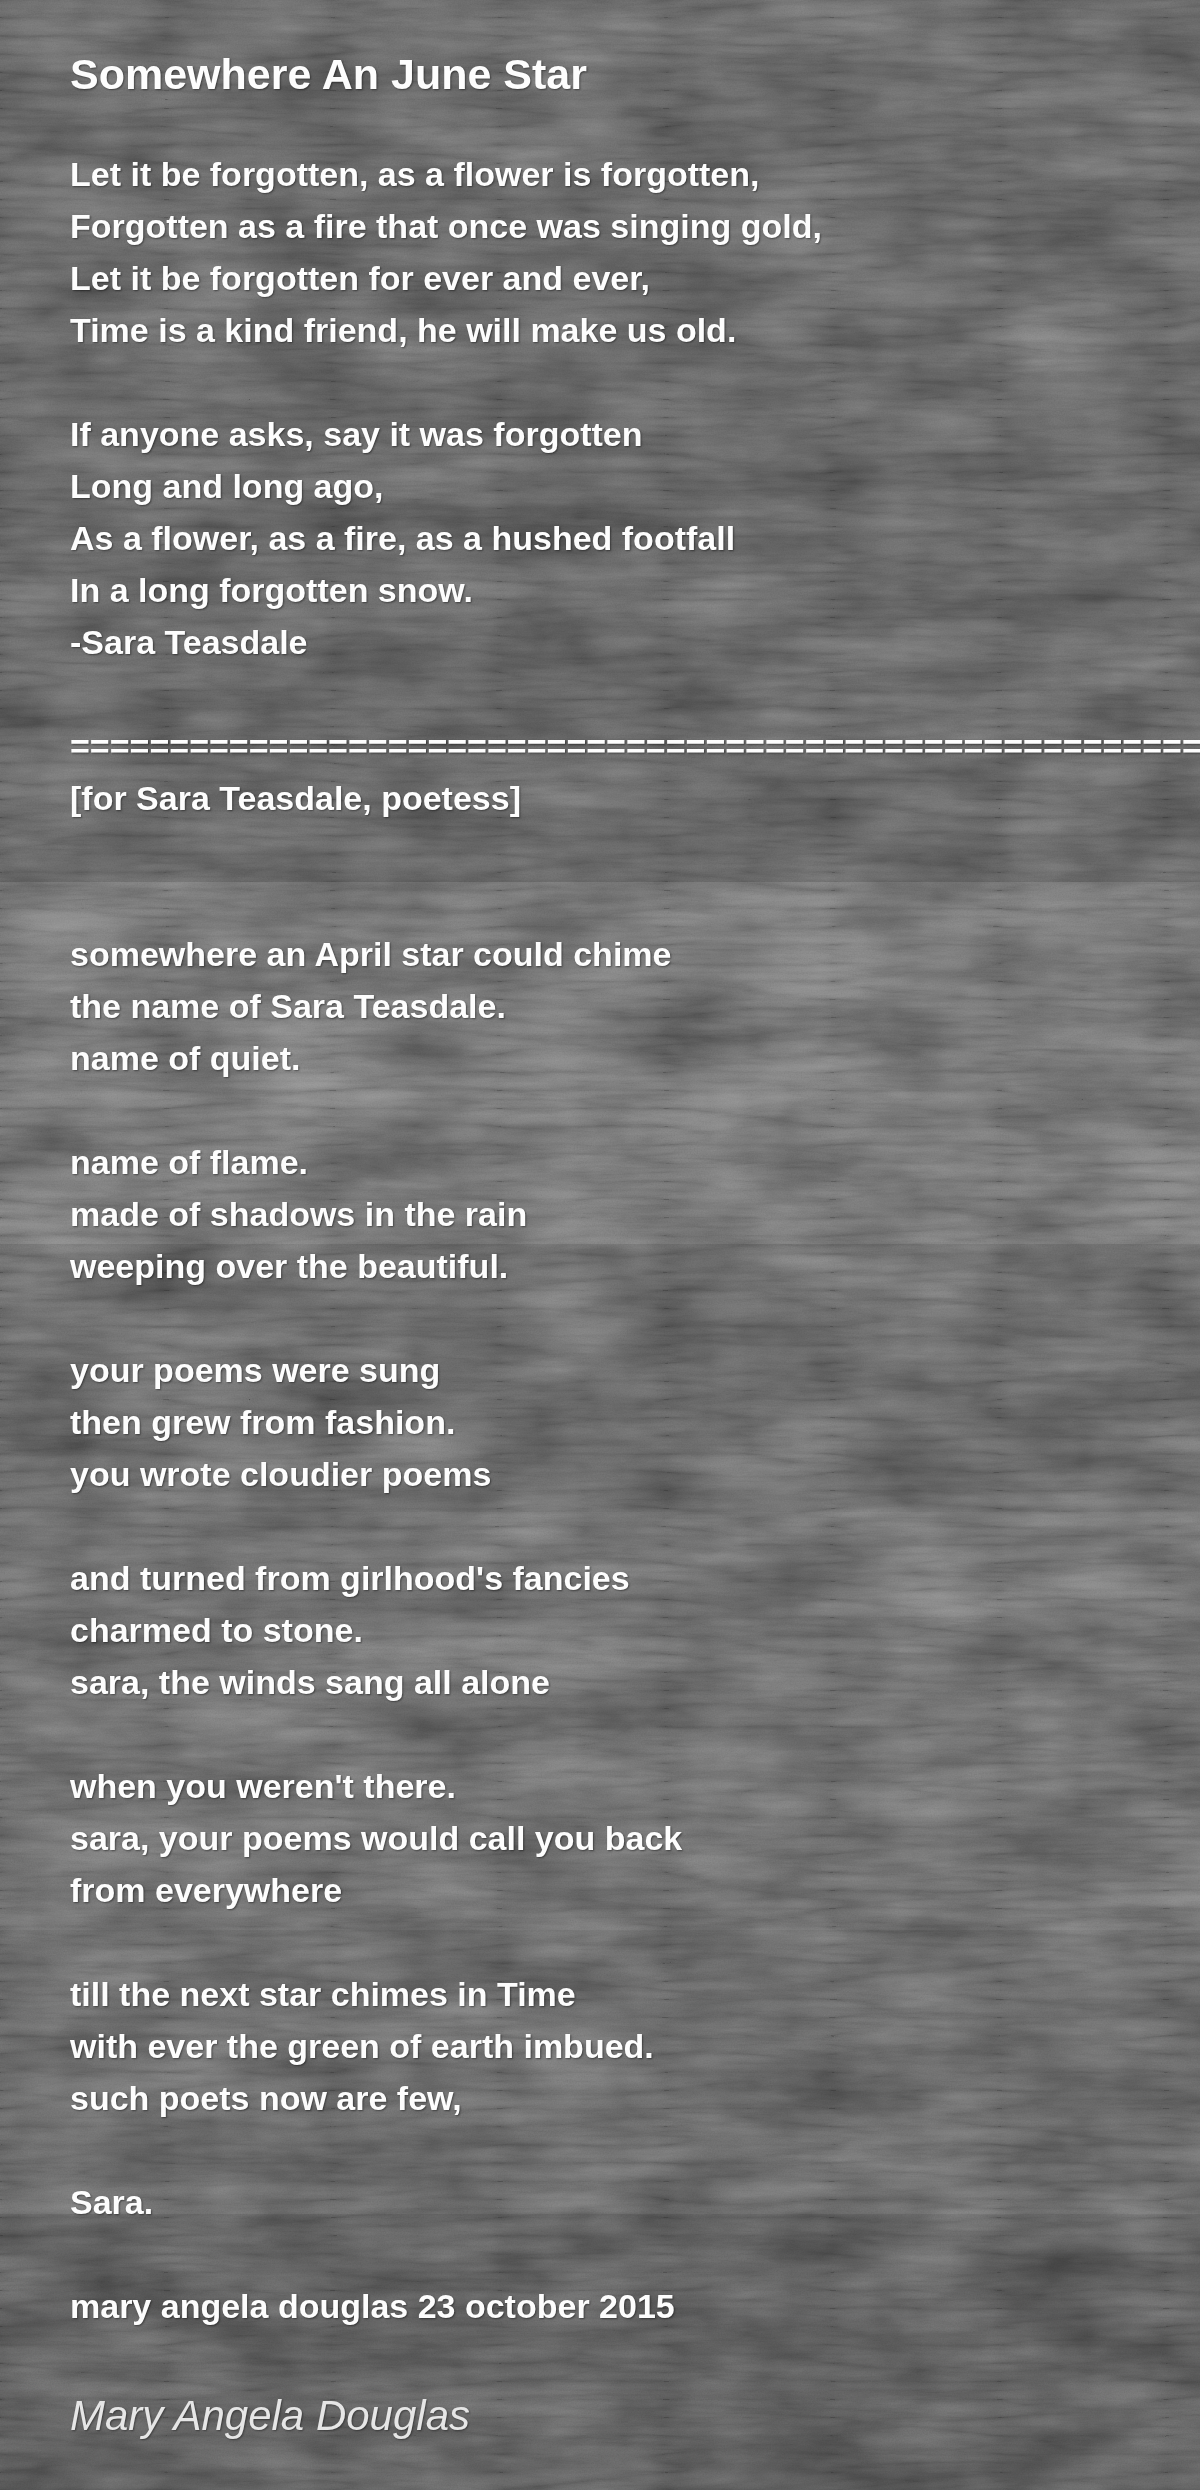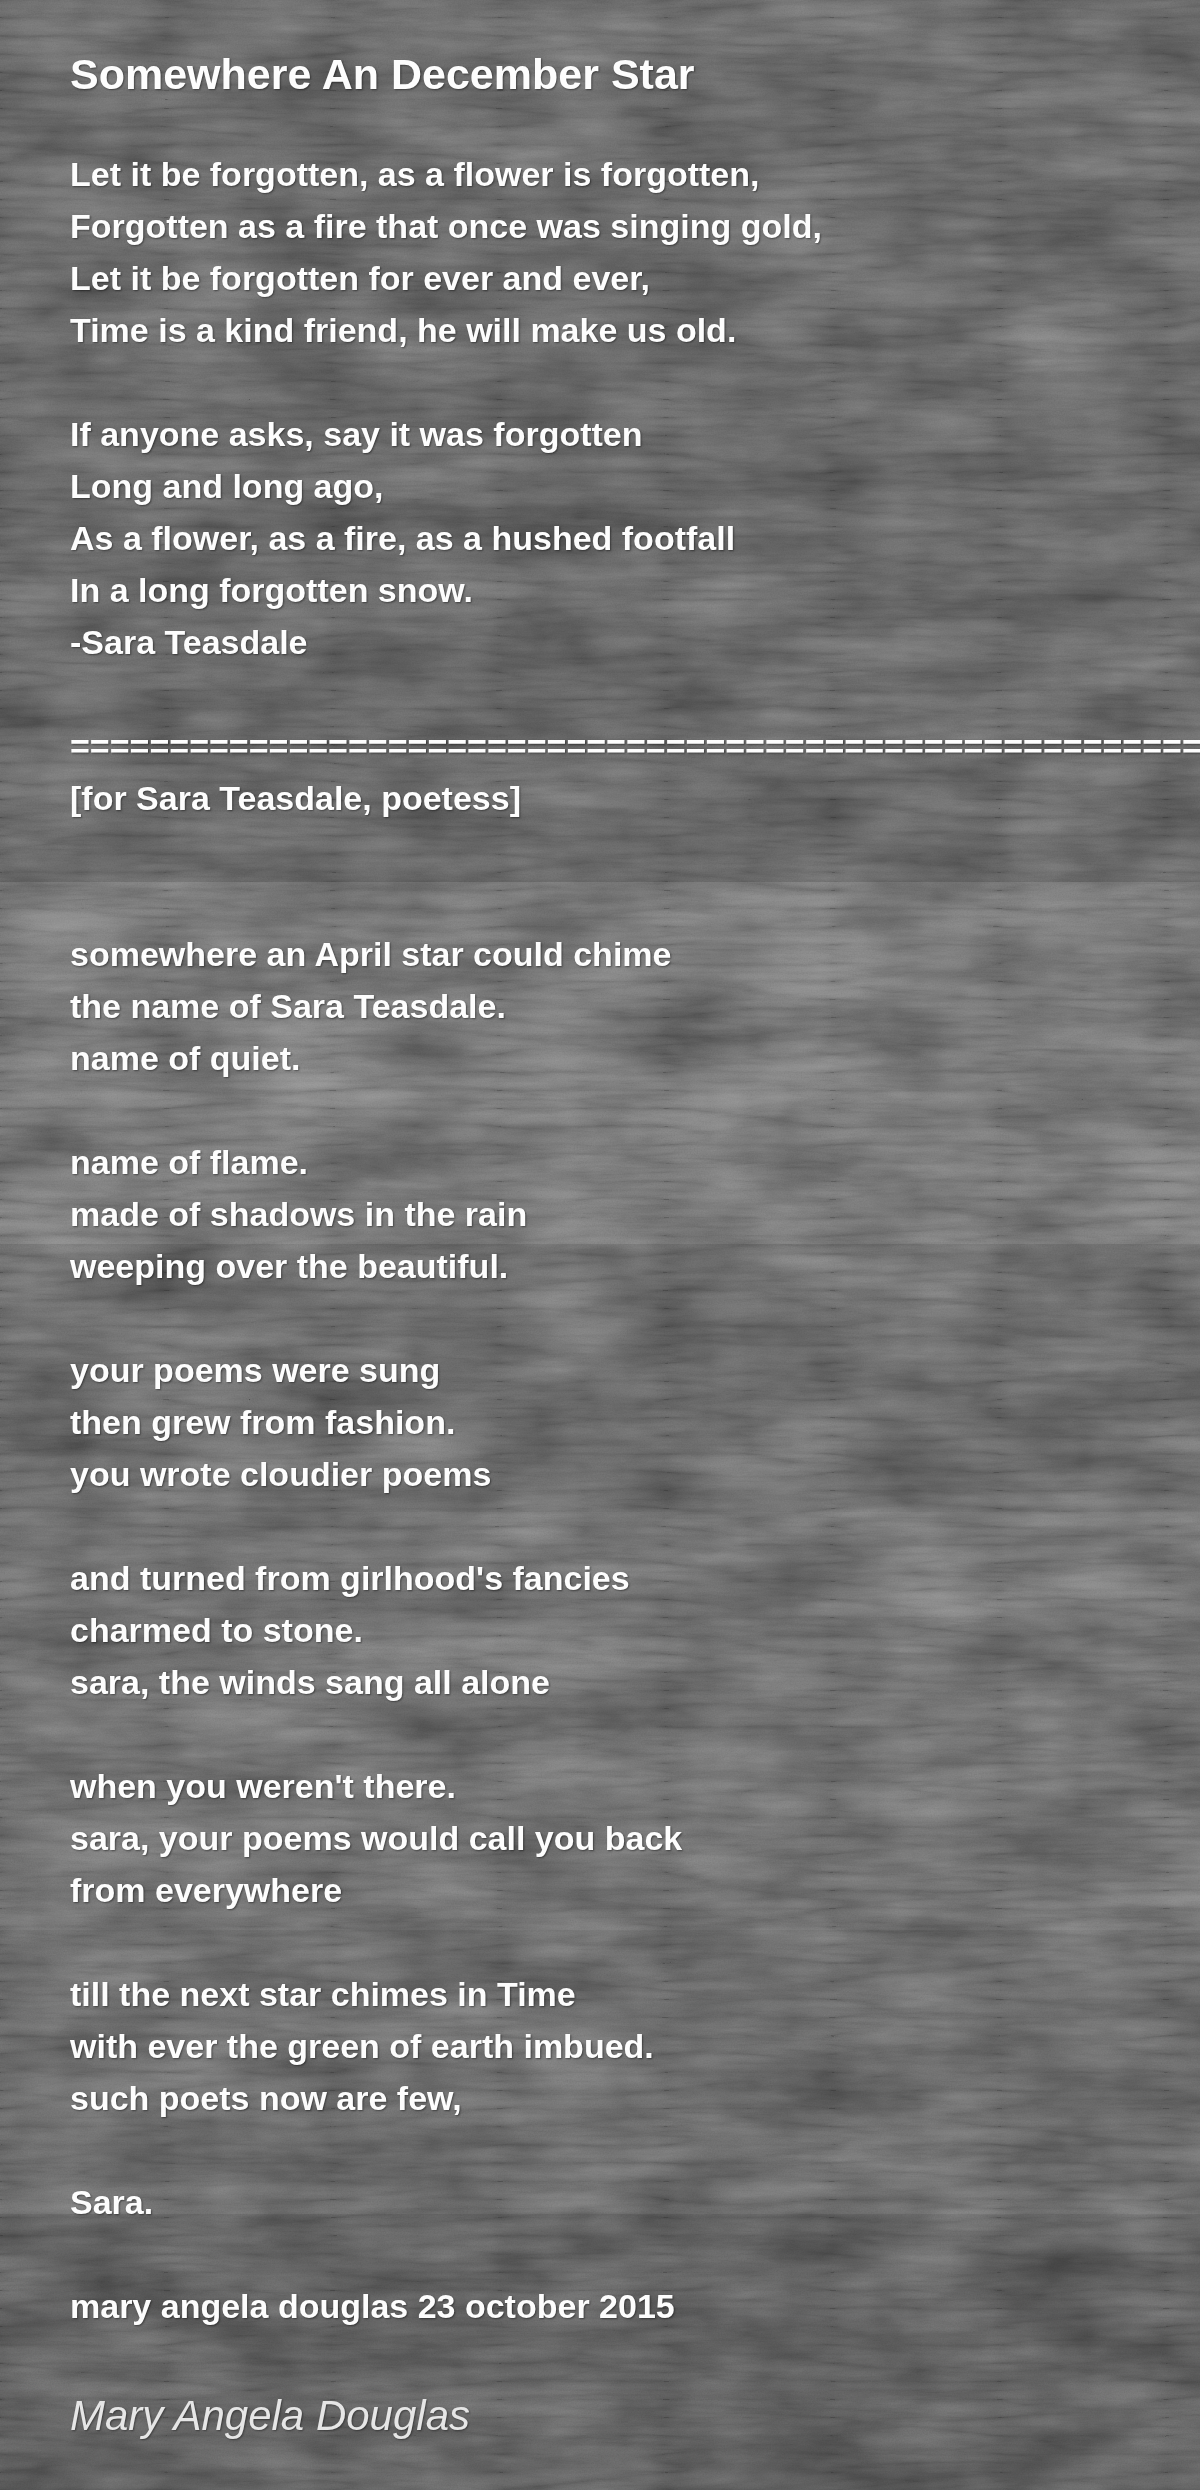--- a/index.html
+++ b/index.html
@@ -89,21 +89,21 @@
     <filter id="grain" x="0" y="0" width="100%" height="100%">
       <feTurbulence type="fractalNoise" baseFrequency="0.7" numOctaves="2" seed="9"></feTurbulence>
       <feColorMatrix type="saturate" values="0"></feColorMatrix>
       <feComponentTransfer>
           <feFuncA type="linear" slope="0" intercept="1"></feFuncA>
         </feComponentTransfer>
     </filter>
     <rect width="1200" height="2490" filter="url(#grain)"></rect>
   </svg>
 
-  <h1 class="poem-title">Somewhere An December Star</h1>
+  <h1 class="poem-title">Somewhere An June Star</h1>
 
   <div id="poem-body" class="poem-body">
       <div class="poem-line">Let it be forgotten, as a flower is forgotten,</div>
       <div class="poem-line">Forgotten as a fire that once was singing gold,</div>
       <div class="poem-line">Let it be forgotten for ever and ever,</div>
       <div class="poem-line">Time is a kind friend, he will make us old.</div>
       <div class="poem-line"> </div>
       <div class="poem-line">If anyone asks, say it was forgotten</div>
       <div class="poem-line">Long and long ago,</div>
       <div class="poem-line">As a flower, as a fire, as a hushed footfall</div>

